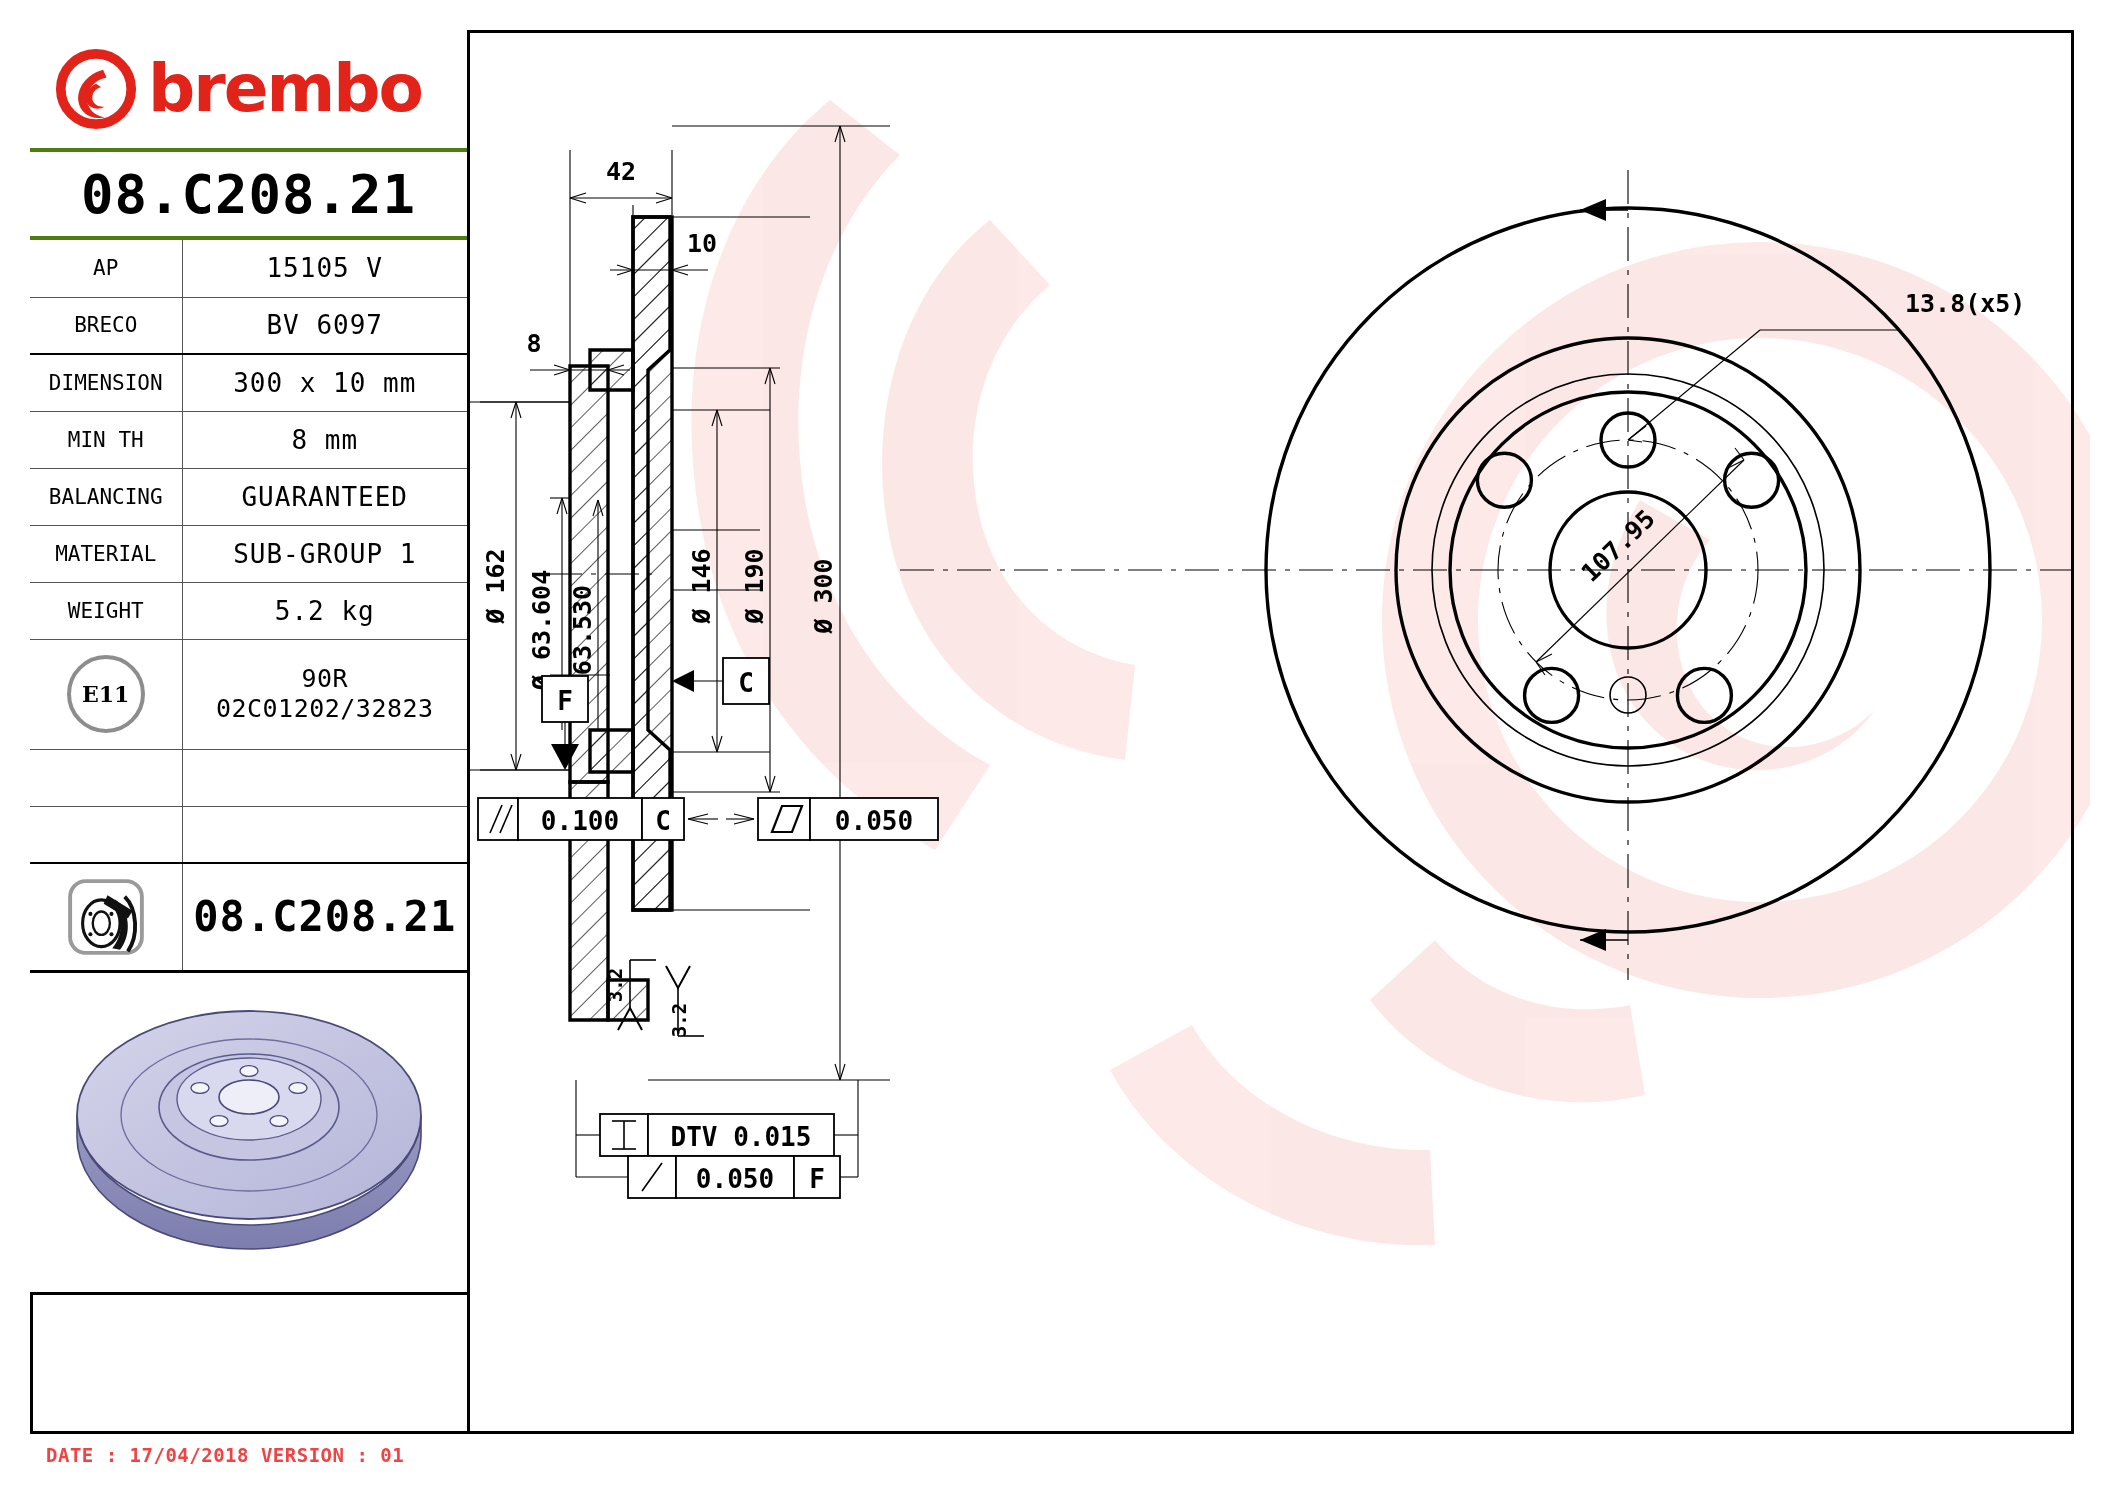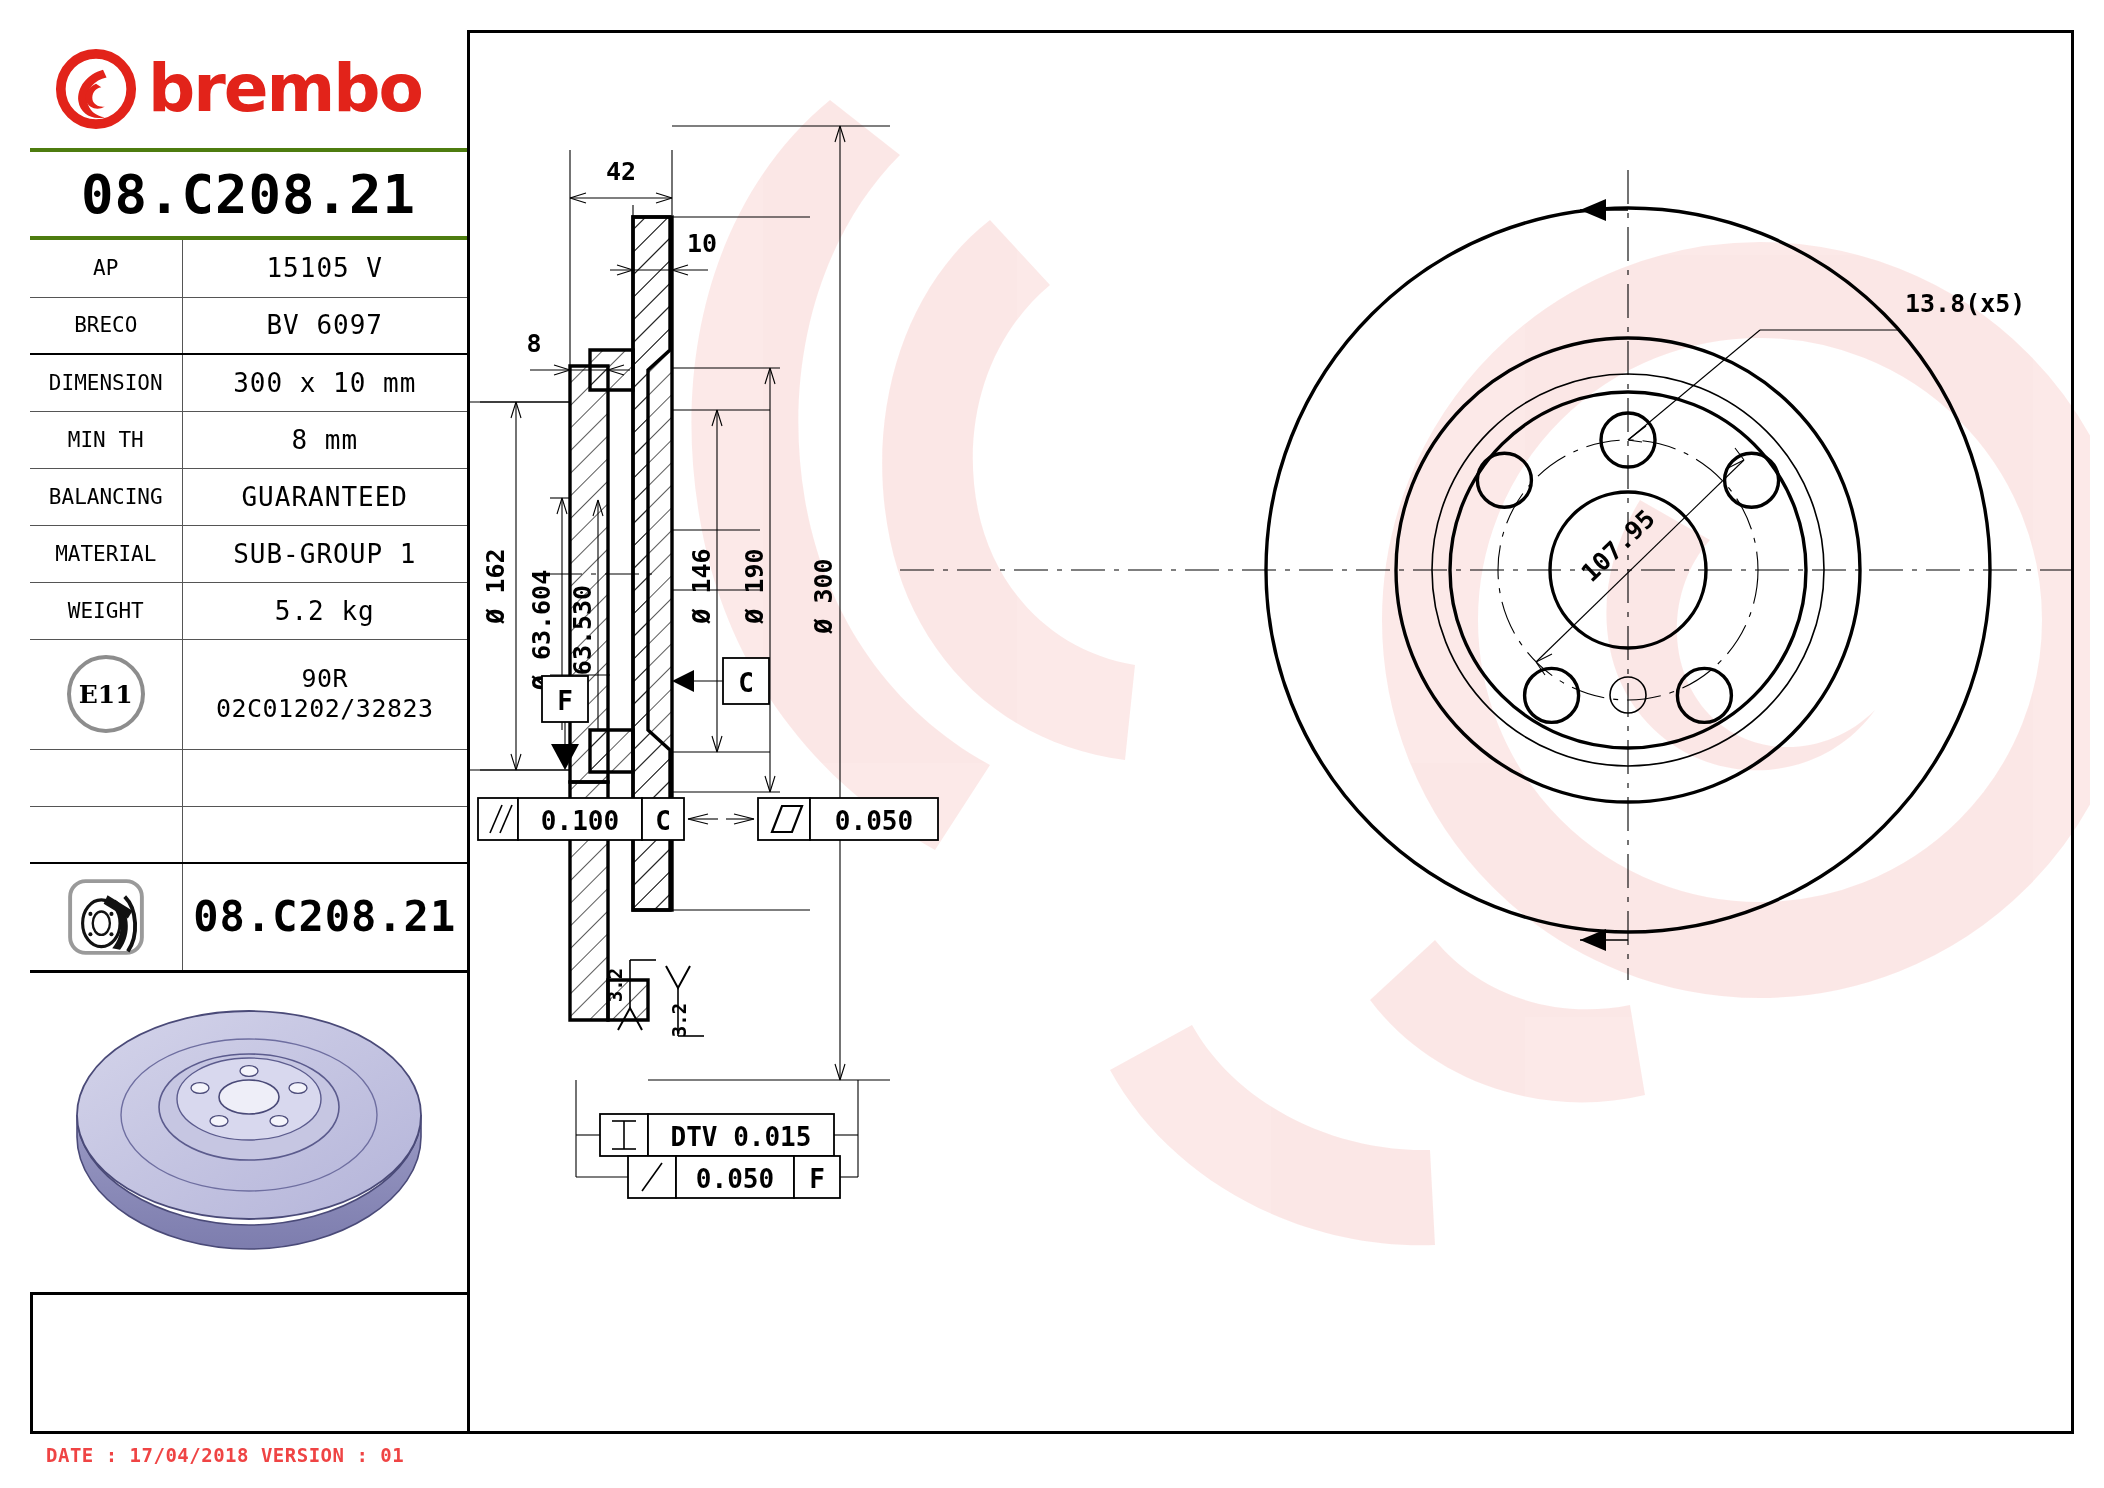--- a/index.html
+++ b/index.html
@@ -116,21 +116,21 @@
   
   #homolog-row td { height: 110px; vertical-align: middle; }
   #e11-badge {
     width: 78px; height: 78px;
     border: 4px solid #8d8d8d;
     border-radius: 50%;
     margin: 0 auto;
     display: flex; align-items: center; justify-content: center;
     font-family: "DejaVu Serif", serif;
     font-weight: bold;
-    font-size: 25px;
+    font-size: 22px;
     color: #000;
   }
   .homolog-lines {
     font-family: "DejaVu Sans Mono", monospace;
     font-size: 25px;
     line-height: 1.22;
     text-align: center;
     letter-spacing: 0.5px;
   }
 

